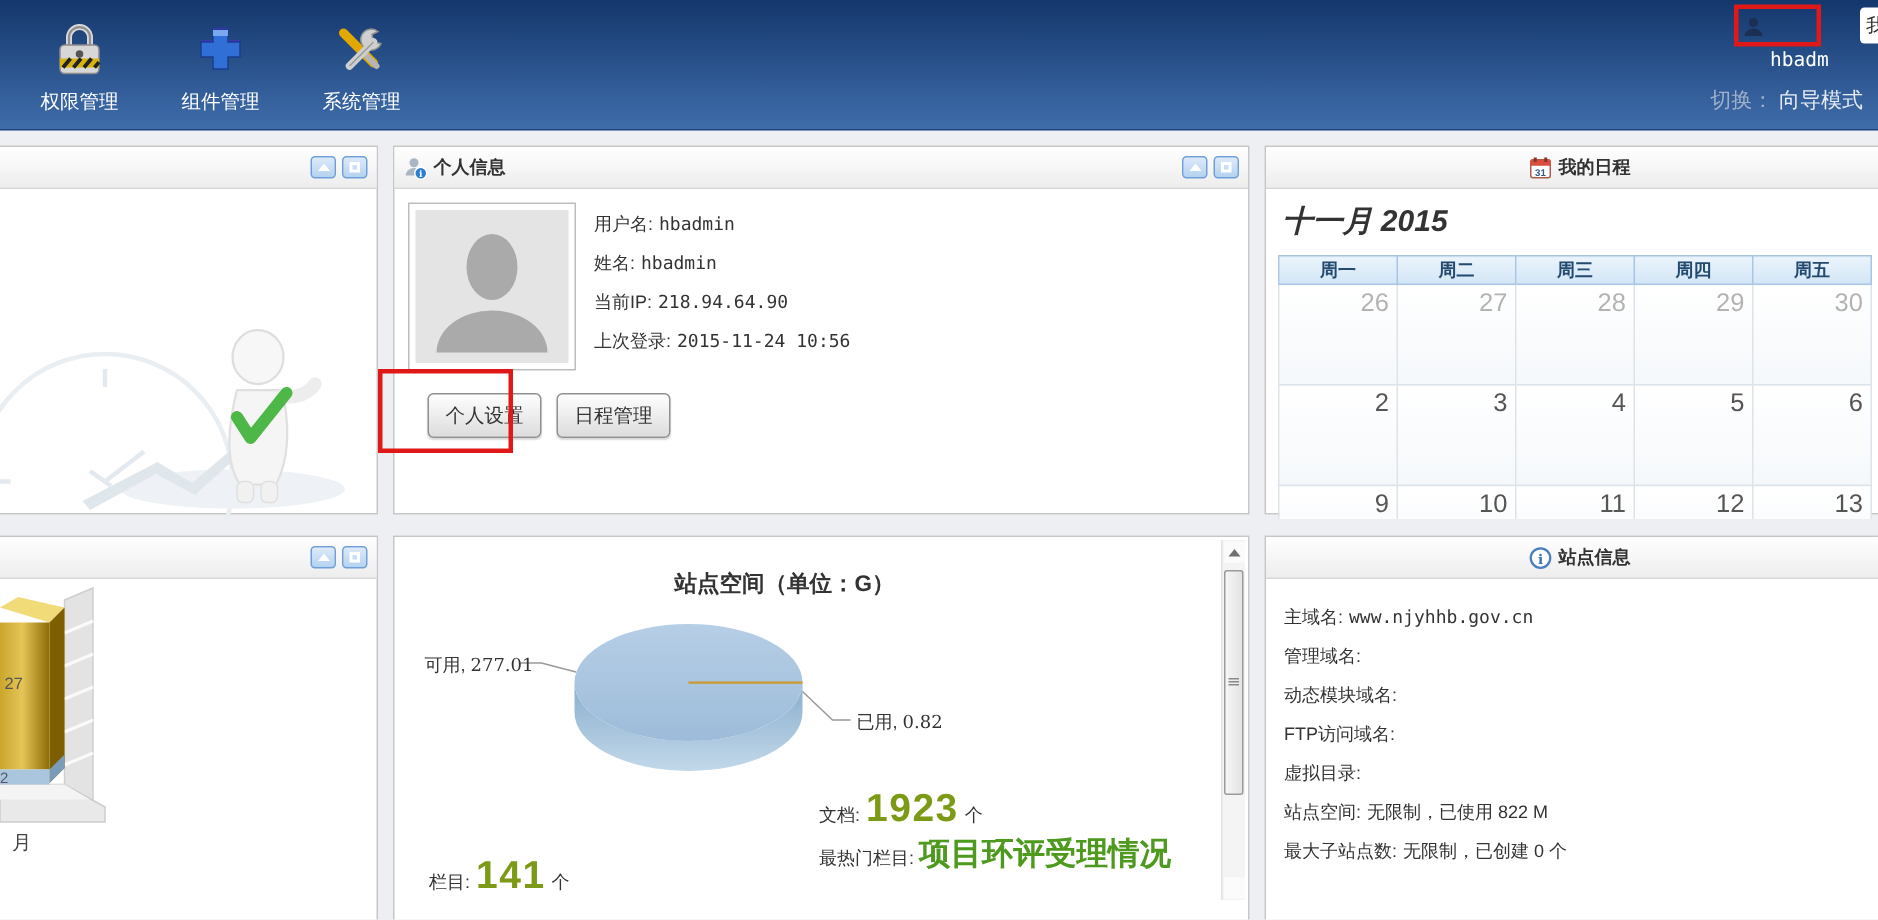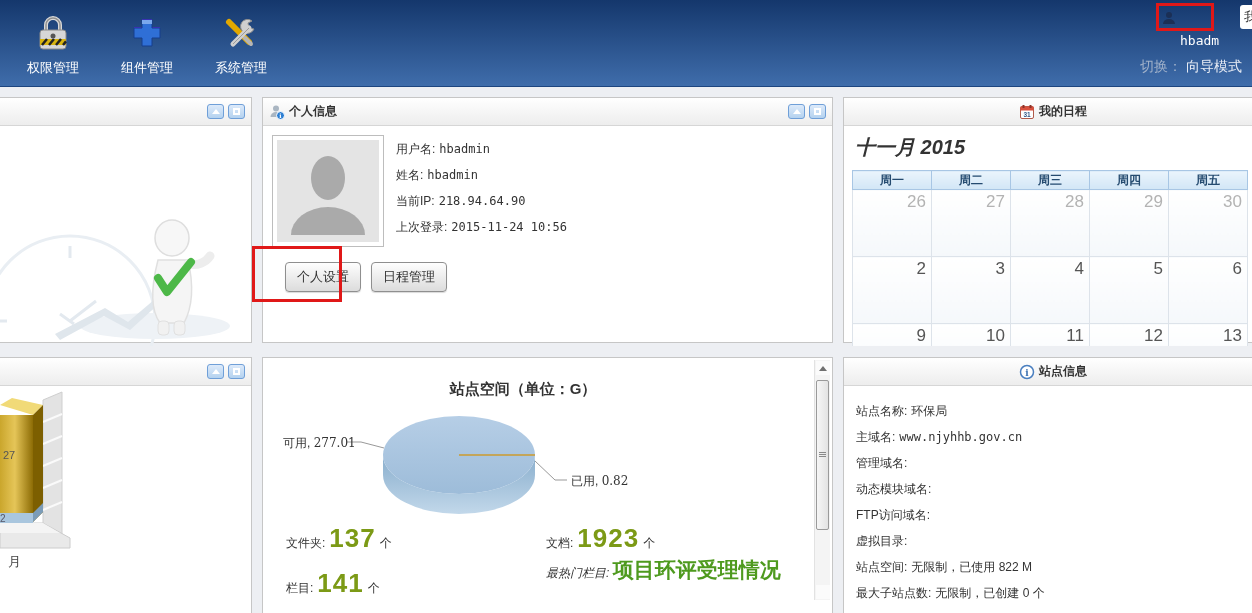--- a/index.html
+++ b/index.html
@@ -101,21 +101,21 @@
   
   .stats-title { position:absolute; left:65px; top:22px; width:390px; text-align:center; font-size:15px; font-weight:bold; color:#333; }
   .pie-wrap { position:absolute; left:0; top:40px; width:555px; height:120px; }
   .pie-label { position:absolute; font-size:12px; color:#333; }
   .pie-label .num { font-family:"DejaVu Serif", serif; font-size:12px; }
   .stat-item { position:absolute; white-space:nowrap; }
   .stat-item .slabel { font-size:12px; color:#333; }
   .stat-item .snum { font-size:26px; font-weight:bold; color:#7c9a16; margin:0 4px; letter-spacing:1px; }
   .stat-item .sunit { font-size:12px; color:#333; }
   .hot-item { position:absolute; width:270px; line-height:24px; }
-  .hot-item .slabel { font-size:12px; color:#333;font-style:italic; }
+  .hot-item .slabel { font-size:12px; color:#333; }
   .hot-item .hval { font-size:21px; font-weight:bold; color:#4e9a1e; }
 
   .sbar { position:absolute; right:2px; top:2px; bottom:2px; width:16px; background:#f4f4f4; border-left:1px solid #e2e2e2; }
   .sbtn { position:absolute; left:1px; width:14px; height:14px; background:#fbfbfb; display:flex; align-items:center; justify-content:center; cursor:pointer; }
   .sbtn.up { top:1px; } .sbtn.down { bottom:1px; }
   .arr-up { width:0;height:0;border-left:4px solid transparent;border-right:4px solid transparent;border-bottom:5px solid #707070; }
   .sthumb {
     position:absolute; left:1px; top:20px; width:13px; height:150px;
     border:1px solid #9a9a9a; border-radius:2px;
     background:linear-gradient(90deg,#f6f6f6,#e3e3e3); cursor:grab;
@@ -377,23 +377,20 @@
         <path d="M120 57 a76 39 0 0 0 152 0 v20 a76 39 0 0 1 -152 0 z" fill="url(#pieSide)"></path>
         <ellipse cx="196" cy="57" rx="76" ry="39" fill="url(#pieTop)"></ellipse>
         <path d="M196 57 L272 57" stroke="#cc9a2e" stroke-width="1.5"></path>
         <path d="M121 50 L98 44 L84 44" stroke="#999" stroke-width="1" fill="none"></path>
         <path d="M272 63 L292 82 L304 82" stroke="#999" stroke-width="1" fill="none"></path>
       </svg>
       <div class="pie-label" style="left:20px; top:37px;"><span>可用, </span><span class="num">277.01</span></div>
       <div class="pie-label" style="left:308px; top:75px;"><span>已用, </span><span class="num">0.82</span></div>
     </div>
 
-    <div class="stat-item" style="left:23px; top:165px;">
-      <span class="slabel">文件夹:</span><span class="snum">137</span><span class="sunit">个</span>
-    </div>
     <div class="stat-item" style="left:283px; top:165px;">
       <span class="slabel">文档:</span><span class="snum">1923</span><span class="sunit">个</span>
     </div>
     <div class="stat-item" style="left:23px; top:210px;">
       <span class="slabel">栏目:</span><span class="snum">141</span><span class="sunit">个</span>
     </div>
     <div class="hot-item" style="left:283px; top:200px;">
       <span class="slabel">最热门栏目:</span>
       <span class="hval">项目环评受理情况</span>
     </div>
@@ -419,21 +416,20 @@
     <span class="picon">
       <svg width="16" height="16" viewBox="0 0 16 16">
         <circle cx="8" cy="8" r="6.5" fill="#fff" stroke="#4a7fc0" stroke-width="1.5"></circle>
         <text x="8" y="12" font-size="9" fill="#3a6fb0" text-anchor="middle" font-family="DejaVu Serif, serif" font-weight="bold">i</text>
       </svg>
     </span>
     <span class="ptitle">站点信息</span>
   </div>
   <div class="panel-b" style="height:244px; overflow:hidden;">
     <div class="si-rows">
-      <div class="si-row"><span>站点名称:</span><span class="v">环保局</span></div>
       <div class="si-row"><span>主域名:</span><span class="v mono">www.njyhhb.gov.cn</span></div>
       <div class="si-row"><span>管理域名:</span><span class="v"></span></div>
       <div class="si-row"><span>动态模块域名:</span><span class="v"></span></div>
       <div class="si-row"><span>FTP访问域名:</span><span class="v"></span></div>
       <div class="si-row"><span>虚拟目录:</span><span class="v"></span></div>
       <div class="si-row"><span>站点空间:</span><span class="v">无限制，已使用 822 M</span></div>
       <div class="si-row"><span>最大子站点数:</span><span class="v">无限制，已创建 0 个</span></div>
     </div>
   </div>
 </div>

